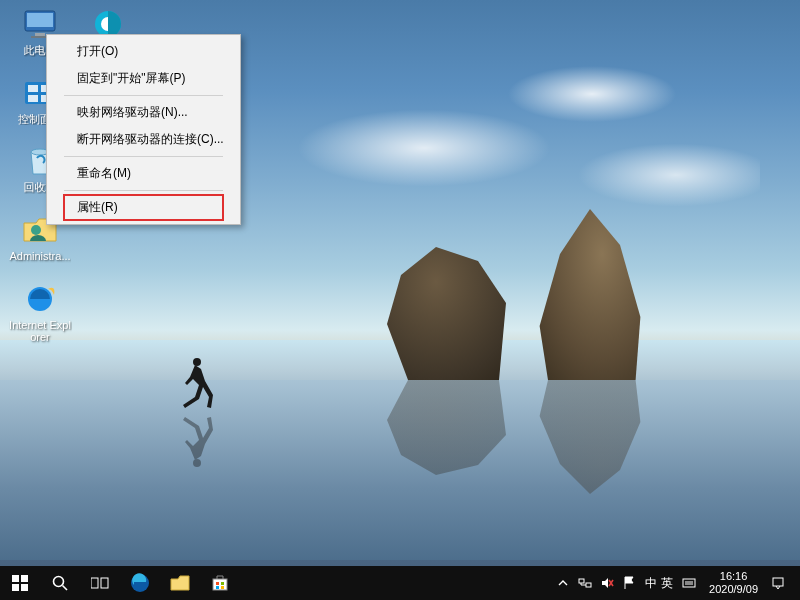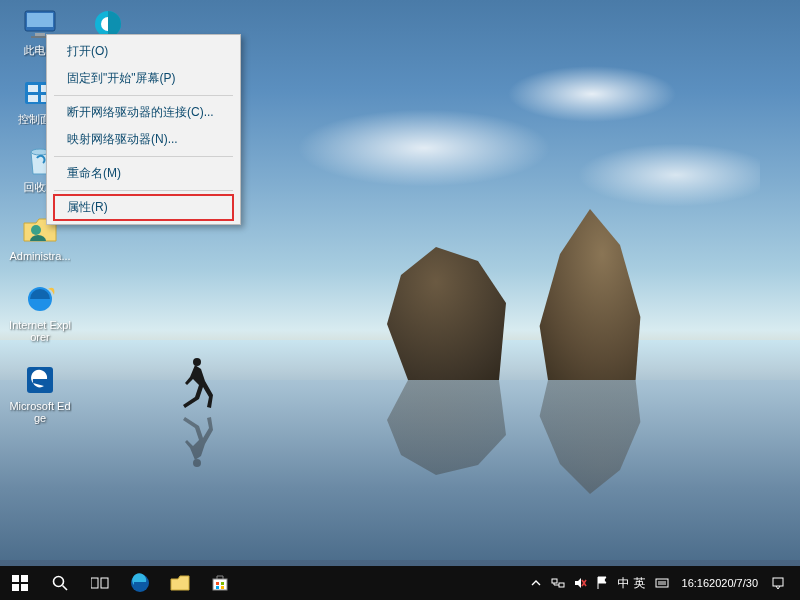--- a/index.html
+++ b/index.html
@@ -79,21 +79,21 @@
     .desktop-icons-col2 {
       position: absolute; left: 76px; top: 6px;
       display: flex; flex-direction: column; gap: 22px;
     }
 
     
     .context-menu {
       position: absolute; left: 46px; top: 34px;
       width: 195px; background: #f2f2f2; border: 1px solid #bcbcbc;
       box-shadow: 3px 3px 6px rgba(0,0,0,.3);
-      font-size: 12px; color: #0c4a6e; padding: 3px 6px;
+      font-size: 12px; color: #000000; padding: 3px 16px;
     }
     .context-menu .item {
       padding: 5px 14px; cursor: pointer; white-space: nowrap;
     }
     .context-menu .sep {
       height: 1px; background: #d0d0d0; margin: 3px 1px;
     }
     .context-menu .item.highlighted {
       outline: 2px solid #e03030; outline-offset: -2px;
     }
@@ -114,21 +114,21 @@
     }
     .tray .tray-icon {
       width: 20px; height: 34px; display: flex; align-items: center; justify-content: center;
       cursor: pointer; font-size: 12px;
     }
     .tray .ime {
       display: flex; align-items: center; gap: 4px; padding: 0 4px;
       cursor: pointer; font-size: 12px;
     }
     .tray .clock {
-      display: flex; flex-direction: row; align-items: center; justify-content: flex-end;
+      display: flex; flex-direction: column; align-items: center; justify-content: flex-end;
       padding: 0 8px; line-height: 1.15; cursor: pointer;
     }
     .tray .showdesk {
       width: 6px; border-left: 1px solid #444; cursor: pointer;
     }
 
     
     svg { display: block; }
   </style>
 </head>
@@ -212,51 +212,42 @@
     <div class="ico">
       <svg width="32" height="32" viewBox="0 0 32 32">
           <circle cx="16" cy="16" r="12" fill="#1e90e8"></circle>
           <path d="M6 16 a10 10 0 0 1 20 0 L6 16" fill="#0f66b0"></path>
           <path d="M24 6 q8 -4 6 6 q-2 -6 -6 -6" fill="#f6c244"></path>
         </svg>
     </div>
     <span class="label">Internet Explorer</span>
   </div>
 
-  <div class="desktop-icon">
-    <div class="ico">
-      <svg width="30" height="30" viewBox="0 0 30 30">
-          <rect x="2" y="2" width="26" height="26" rx="3" fill="#0c59a4"></rect>
-          <path d="M8 18 a8 8 0 1 1 14 -4 l-14 0 a7 7 0 0 0 11 7" fill="#fff"></path>
-        </svg>
-    </div>
-    <span class="label">Microsoft Edge</span>
-  </div>
 
 </div>
 
 <div class="desktop-icons-col2">
   <div class="desktop-icon">
     <div class="ico">
       <svg width="32" height="32" viewBox="0 0 32 32">
           <circle cx="16" cy="16" r="13" fill="#11b3d8"></circle>
           <circle cx="16" cy="16" r="7" fill="#fff"></circle>
           <path d="M16 3 a13 13 0 0 1 0 26" fill="#0d90b0"></path>
         </svg>
     </div>
     <span class="label">(O)</span>
   </div>
 </div>
 
 <div class="context-menu">
   <div class="item">打开(O)</div>
   <div class="item">固定到"开始"屏幕(P)</div>
   <div class="sep"></div>
+  <div class="item">映射网络驱动器(N)...</div>
   <div class="item">断开网络驱动器的连接(C)...</div>
-  <div class="item">映射网络驱动器(N)...</div>
   <div class="sep"></div>
   <div class="item">重命名(M)</div>
   <div class="sep"></div>
   <div class="item highlighted">属性(R)</div>
 </div>
 
 <div class="taskbar">
   <div class="tb-btn">
     <svg width="16" height="16" viewBox="0 0 16 16">
         <rect x="0" y="0" width="7" height="7" fill="#fff"></rect>
@@ -332,21 +323,21 @@
     </div>
     <div class="tray-icon">
       <svg width="14" height="14" viewBox="0 0 14 14">
           <rect x="1" y="3" width="12" height="8" stroke="#fff" fill="none"></rect>
           <line x1="3" y1="6" x2="11" y2="6" stroke="#fff"></line>
           <line x1="3" y1="8" x2="11" y2="8" stroke="#fff"></line>
         </svg>
     </div>
     <div class="clock">
       <span>16:16</span>
-      <span>2020/7/30</span>
+      <span>2020/9/09</span>
     </div>
     <div class="tray-icon">
       <svg width="14" height="14" viewBox="0 0 14 14">
           <rect x="2" y="2" width="10" height="8" stroke="#fff" fill="none"></rect>
           <path d="M5 10 L7 13 L9 10" stroke="#fff" fill="none"></path>
         </svg>
     </div>
     <div class="showdesk"></div>
   </div>
 </div>

